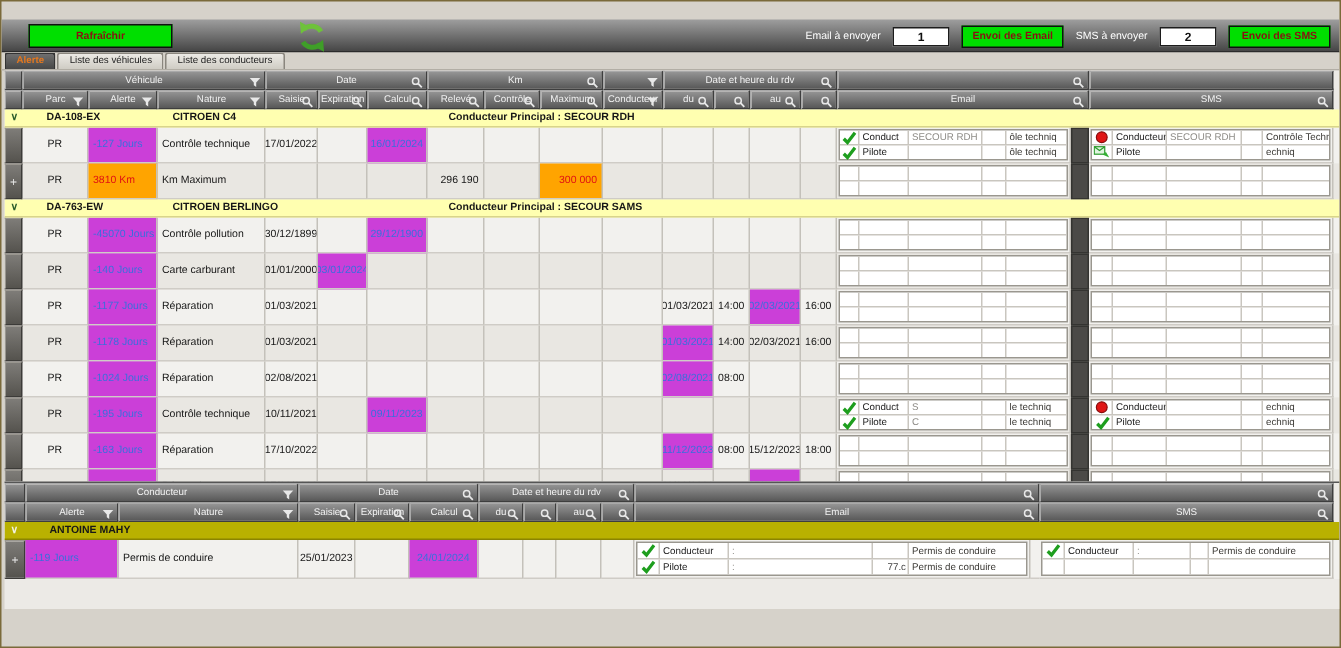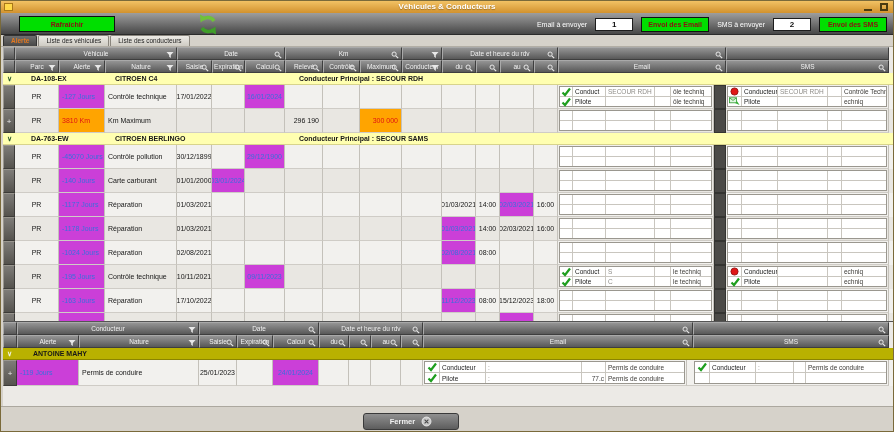--- a/index.html
+++ b/index.html
@@ -66,28 +66,20 @@
 
   
   .footer{position:absolute;left:0;top:405px;width:100%;height:27px;background:#d6d2ca;border-top:1px solid #aca89f}
   .fermer{position:absolute;left:362px;top:6px;width:96px;height:17px;background:linear-gradient(#909090,#5d5d5d);border:1px solid #3a3a3a;border-radius:3px;color:#f0f0f0;font-size:7.5px;font-weight:bold;display:flex;align-items:center;justify-content:center;gap:6px;font-family:inherit}
 </style>
 </head>
 <body>
 
 <div class="window">
 
-  <div class="titlebar">
-    <span class="app-icon"></span>
-    <span class="title">Véhicules &amp; Conducteurs</span>
-    <span class="win-controls">
-      <span class="win-min"></span>
-      <span class="win-max"></span>
-    </span>
-  </div>
 
   <div class="toolbar">
     <button class="btn-green refresh-btn">Rafraîchir</button>
     <span class="refresh-icon">
       <svg width="22" height="21" viewBox="0 0 22 21">
         <path d="M17 7 A7.5 7.5 0 0 0 5.5 5.5" stroke="#6ec23a" stroke-width="3.4" fill="none"></path>
         <polygon points="3,0.5 3.6,8.5 9.4,4" fill="#6ec23a"></polygon>
         <path d="M5 14 A7.5 7.5 0 0 0 16.5 15.5" stroke="#3f9e28" stroke-width="3.4" fill="none"></path>
         <polygon points="19,20.5 18.4,12.5 12.6,17" fill="#3f9e28"></polygon>
       </svg>
@@ -1016,25 +1008,14 @@
               <span class="mt-label" style="width: 46px;"></span>
               <span class="mt-val"></span>
               <span class="mt-val2" style="width: 12px;"></span>
               <span class="mt-msg" style="width: 80px;"></span>
             </div>
           </div>
         </div>
       </div>
     </div>
 
-  <div class="footer">
-    <button class="fermer">
-      <span>Fermer</span>
-      <span style="line-height:0">
-        <svg width="11" height="11" viewBox="0 0 11 11">
-          <circle cx="5.5" cy="5.5" r="4.5" fill="#c9c9c9" stroke="#efefef" stroke-width="0.8"></circle>
-          <path d="M3.6 3.6 l3.8 3.8 M7.4 3.6 l-3.8 3.8" stroke="#4a4a4a" stroke-width="1.1"></path>
-        </svg>
-      </span>
-    </button>
-  </div>
 
 </div>
 
 </body></html>

